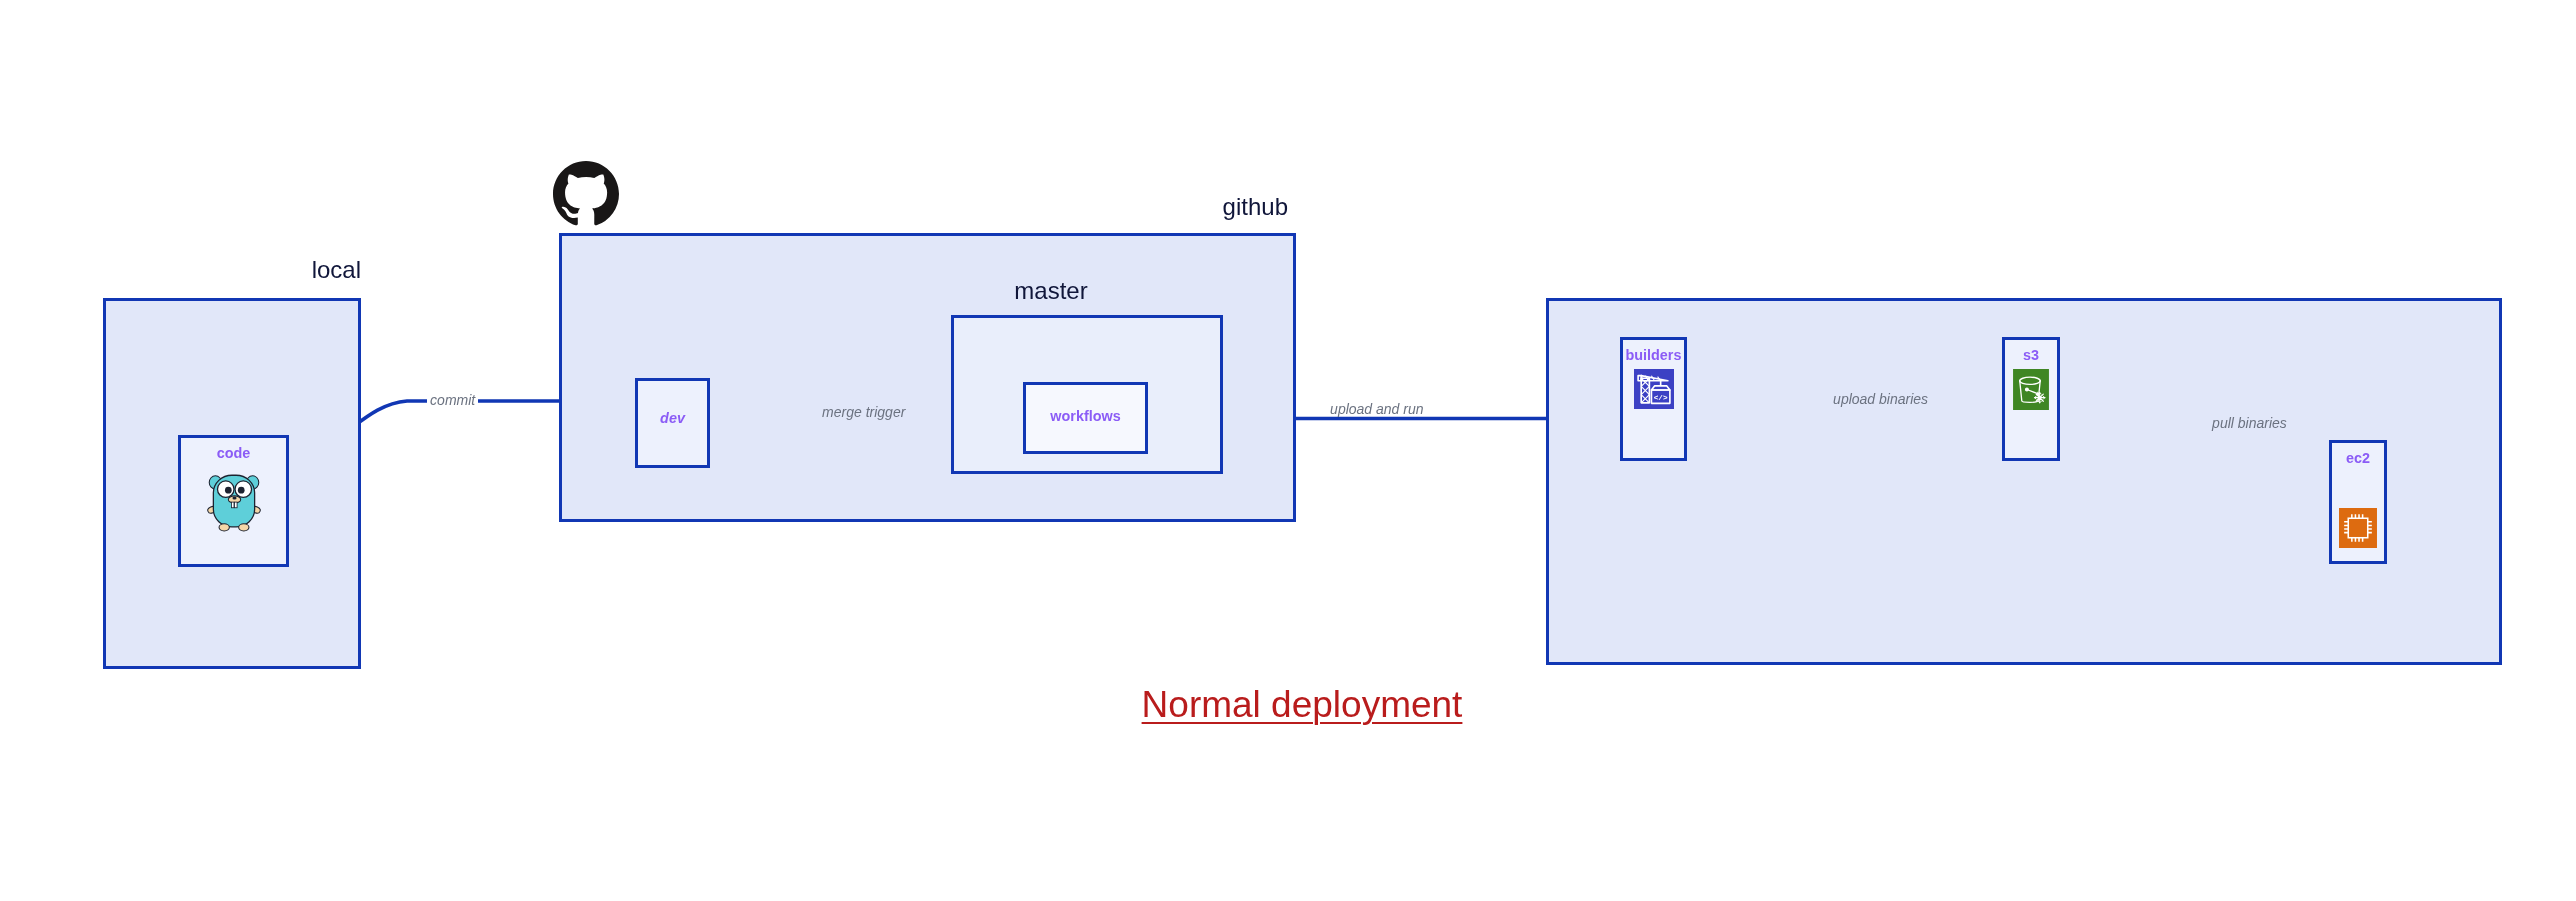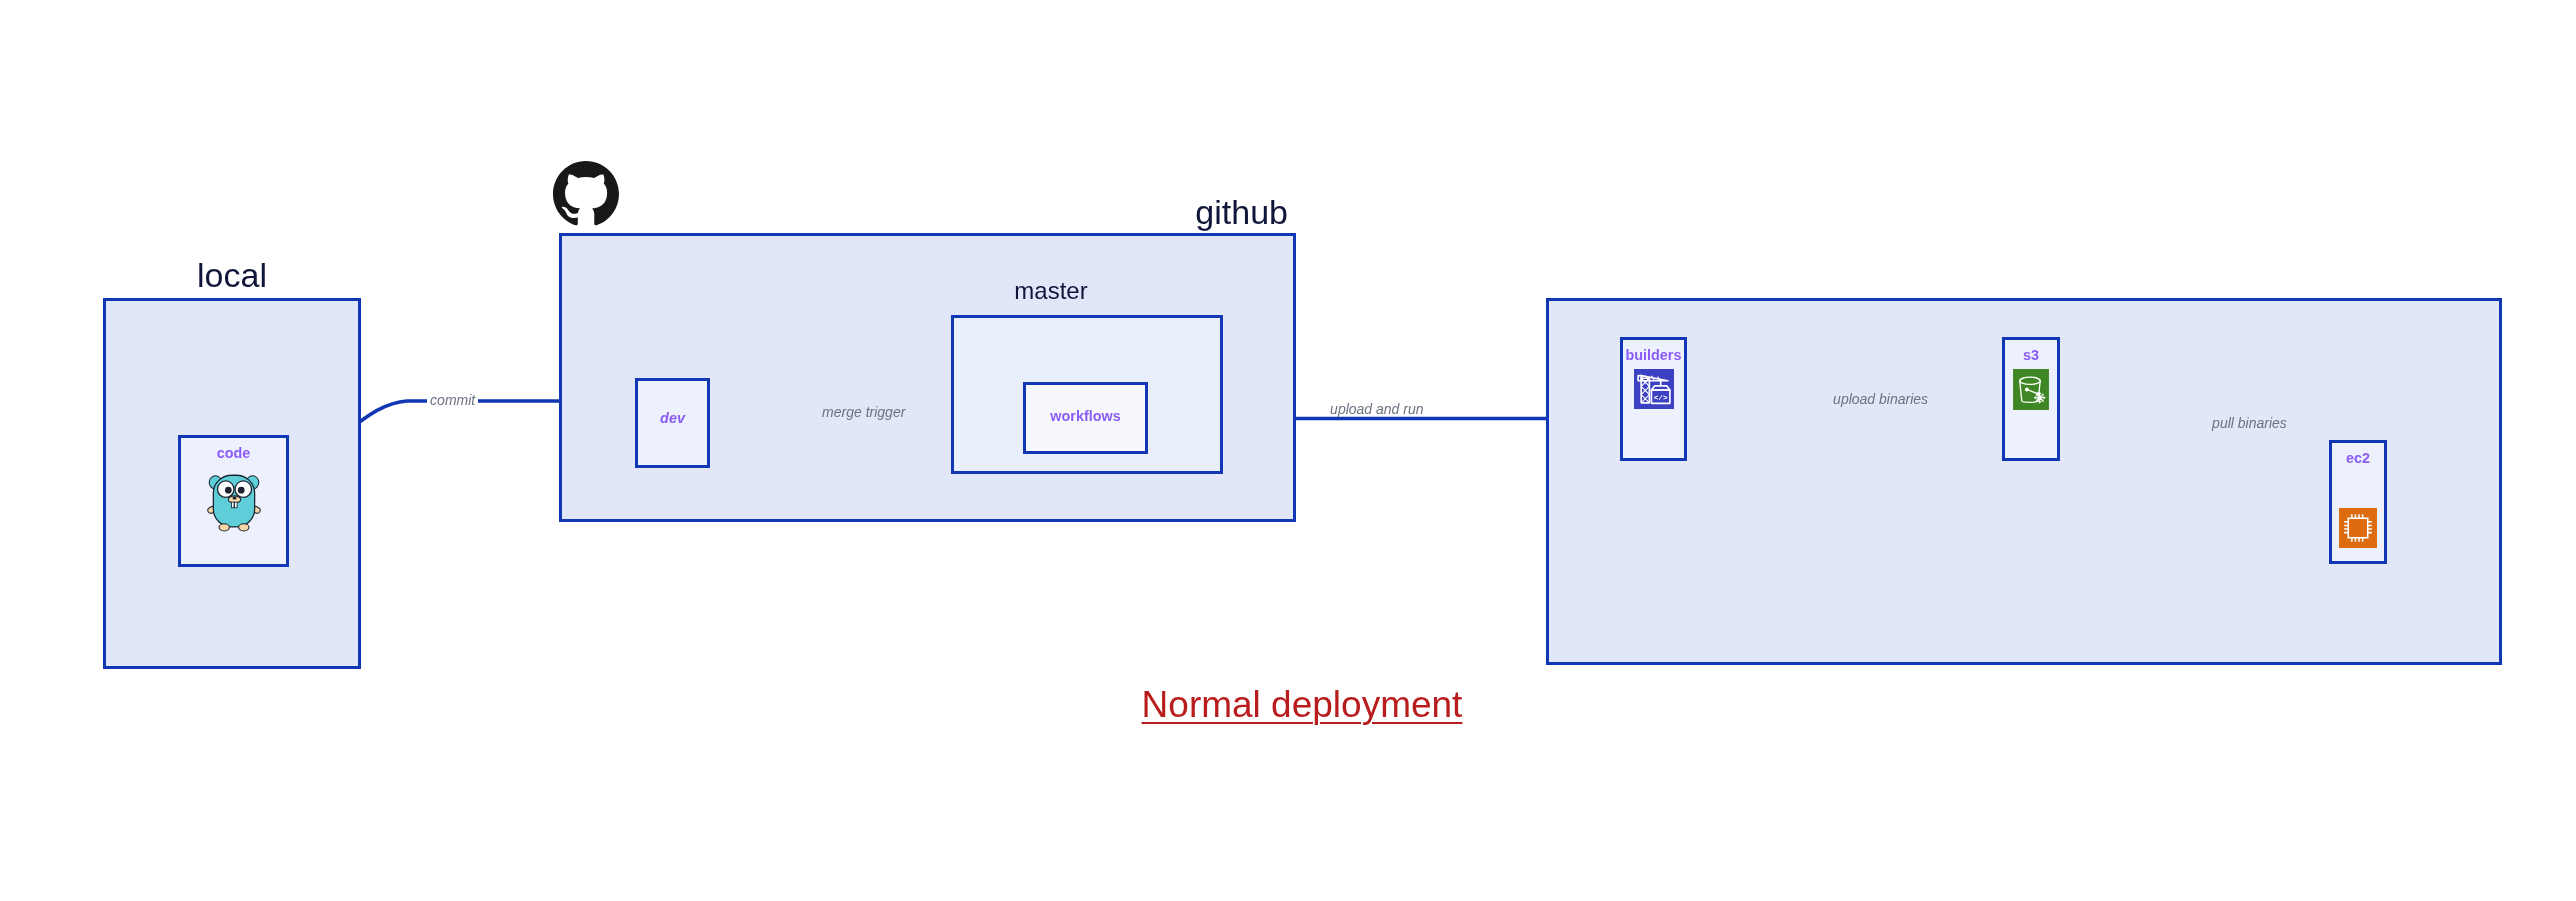--- a/index.html
+++ b/index.html
@@ -38,21 +38,21 @@
   .group {
     position: absolute;
     background: #e1e7f9;
     border: 3.6px solid #1137b4;
     box-sizing: border-box;
     z-index: 2;
   }
   .group-title {
     position: absolute;
     color: #10163a;
-    font-size: 34px;
+    font-size: 24px;
     line-height: 1;
     white-space: nowrap;
     z-index: 4;
   }
 
   
   .node {
     position: absolute;
     background: #edf1fd;
     border: 3.1px solid #1137b4;
@@ -142,21 +142,21 @@
 
   <svg id="gh-mark" viewBox="0 0 16 16" xmlns="http://www.w3.org/2000/svg">
     <path fill="#191717" d="M8 0C3.58 0 0 3.58 0 8c0 3.54 2.29 6.53 5.47 7.59.4.07.55-.17.55-.38
       0-.19-.01-.82-.01-1.49-2.01.37-2.53-.49-2.69-.94-.09-.23-.48-.94-.82-1.13-.28-.15-.68-.52-.01-.53.63-.01
       1.08.58 1.23.82.72 1.21 1.87.87 2.33.66.07-.52.28-.87.51-1.07-1.78-.2-3.64-.89-3.64-3.95
       0-.87.31-1.59.82-2.15-.08-.2-.36-1.02.08-2.12 0 0 .67-.21 2.2.82.64-.18 1.32-.27 2-.27s1.36.09 2 .27c1.53-1.04
       2.2-.82 2.2-.82.44 1.1.16 1.92.08 2.12.51.56.82 1.27.82 2.15 0 3.07-1.87 3.75-3.65 3.95.29.25.54.73.54 1.48
       0 1.07-.01 1.93-.01 2.2 0 .21.15.46.55.38A8.01 8.01 0 0 0 16 8c0-4.42-3.58-8-8-8z"></path>
   </svg>
 
-  <div class="group-title" style="left:103px; top:258px; width:258px; text-align:center;">local</div>
+  <div class="group-title" style="left:103px; top:258px; width:258px; text-align:right;">local</div>
   <div class="group" style="left:103px; top:298px; width:258px; height:371px;"></div>
 
   <div class="node" style="left:178px; top:435px; width:111px; height:132px;">
     <div class="node-label">code</div>
 
     <svg class="node-icon" width="54" height="65" viewBox="0 0 104 126" xmlns="http://www.w3.org/2000/svg">
 
       <ellipse cx="16" cy="30" rx="12" ry="13" fill="#5ecfd9" stroke="#1d2330" stroke-width="2"></ellipse>
       <ellipse cx="88" cy="30" rx="12" ry="13" fill="#5ecfd9" stroke="#1d2330" stroke-width="2"></ellipse>
 

